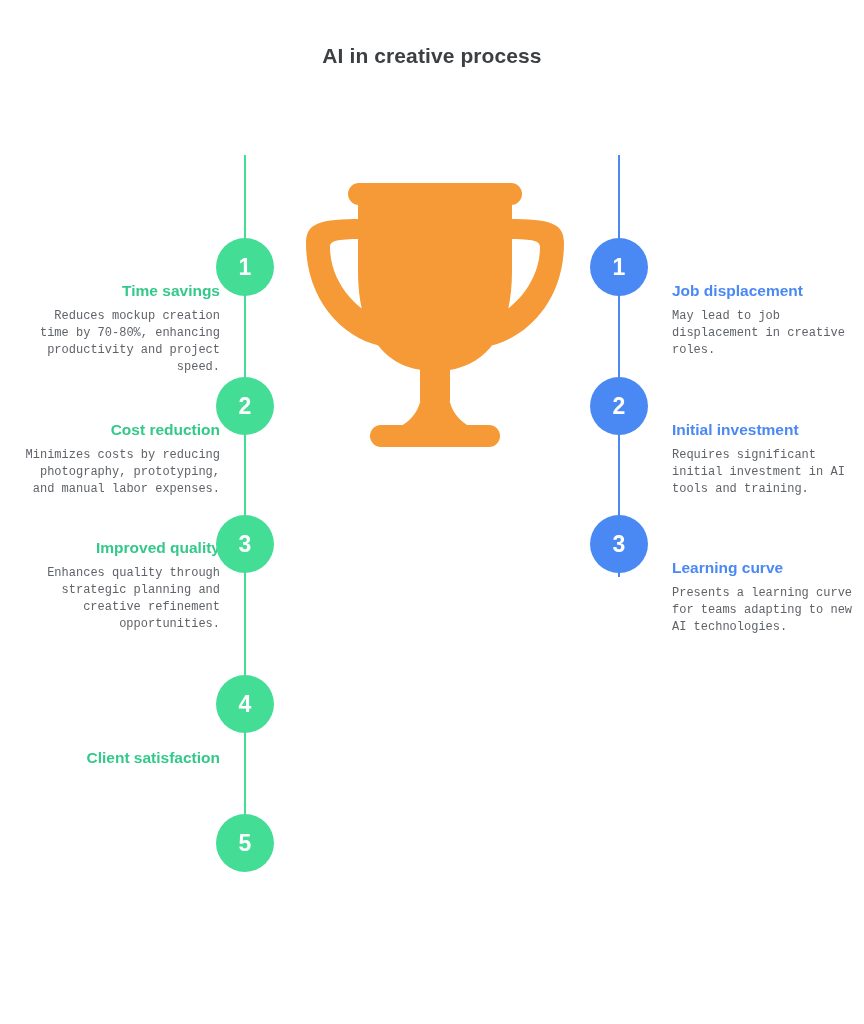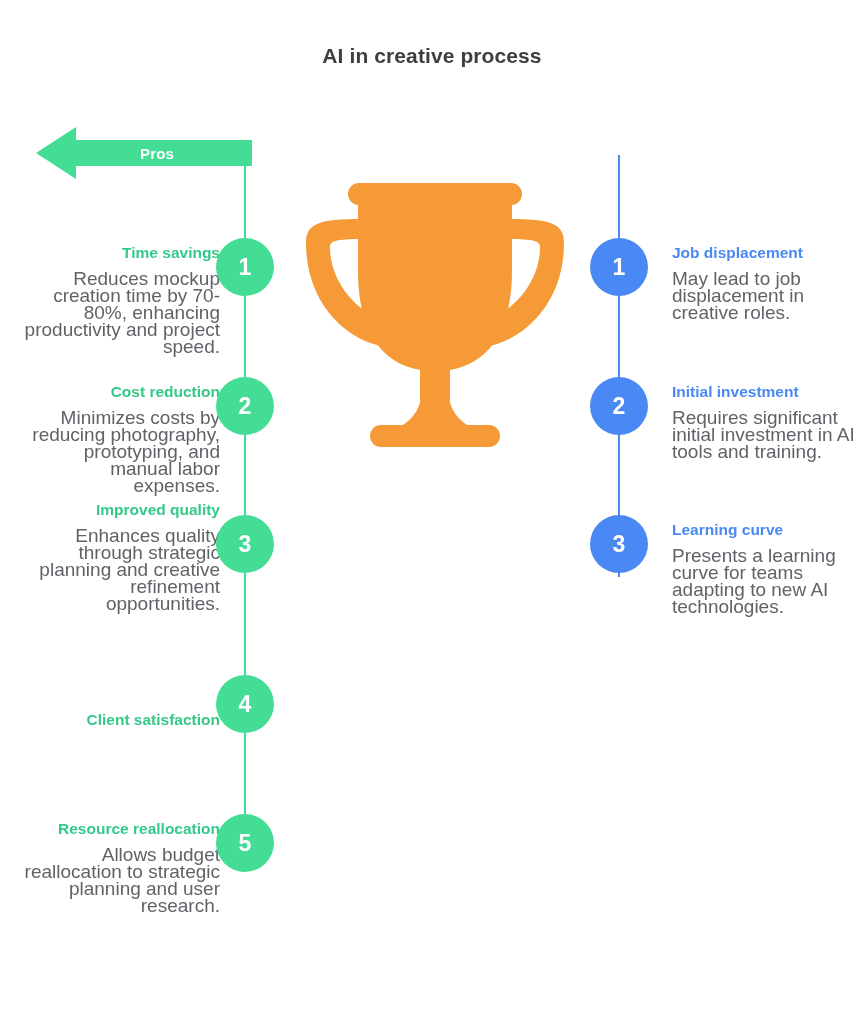--- a/index.html
+++ b/index.html
@@ -89,52 +89,48 @@
     width: 196px;
   }
   .item-left  { left: 24px; text-align: right; }
   .item-right { left: 672px; text-align: left; }
 
   .item-heading {
     font-size: 15.5px;
     font-weight: bold;
     line-height: 20px;
     margin-bottom: 7px;
+    margin-top: 38px;
   }
   .item-left .item-heading  { color: #34c98a; }
   .item-right .item-heading { color: #4a89f3; }
 
   .item-body {
-    font-size: 19px;
+    font-size: 12px;
     line-height: 17px;
     color: #5f6368;
+    font-family: Liberation Mono, monospace;
   }
 
   
   .trophy {
     position: absolute;
     left: 300px;
     top: 175px;
     width: 270px;
     height: 280px;
   }
 </style>
 </head>
 <body>
 
 <div class="page">
 
   <div class="title">AI in creative process</div>
 
-  <div class="arrow arrow-left">
-    <svg class="arrow-shape" viewBox="0 0 216 62" preserveAspectRatio="none">
-      <polygon points="0,31 40,5 40,18 216,18 216,44 40,44 40,57" fill="#44dd96"></polygon>
-    </svg>
-    <span class="arrow-label">Pros</span>
-  </div>
 
 
   <div class="rail rail-left"></div>
   <div class="rail rail-right"></div>
 
   <svg class="trophy" viewBox="0 0 270 280">
     <g fill="#f59a36">
 
       <path d="M62 44 C 20 44, 6 48, 6 68 C 6 128, 46 166, 86 172 L 86 146
                C 58 138, 30 108, 30 72 C 30 66, 36 64, 62 64 Z"></path>
@@ -190,24 +186,20 @@
     <div class="item-heading">Cost reduction</div>
     <div class="item-body">Minimizes costs by reducing photography, prototyping, and manual labor expenses.</div>
   </div>
   <div class="item item-left" style="top:500px;">
     <div class="item-heading">Improved quality</div>
     <div class="item-body">Enhances quality through strategic planning and creative refinement opportunities.</div>
   </div>
   <div class="item item-left" style="top:710px;">
     <div class="item-heading">Client satisfaction</div>
   </div>
-  <div class="item item-left" style="top:819px;">
-    <div class="item-heading">Resource reallocation</div>
-    <div class="item-body">Allows budget reallocation to strategic planning and user research.</div>
-  </div>
 
   <div class="item item-right" style="top:243px;">
     <div class="item-heading">Job displacement</div>
     <div class="item-body">May lead to job displacement in creative roles.</div>
   </div>
   <div class="item item-right" style="top:382px;">
     <div class="item-heading">Initial investment</div>
     <div class="item-body">Requires significant initial investment in AI tools and training.</div>
   </div>
   <div class="item item-right" style="top:520px;">

